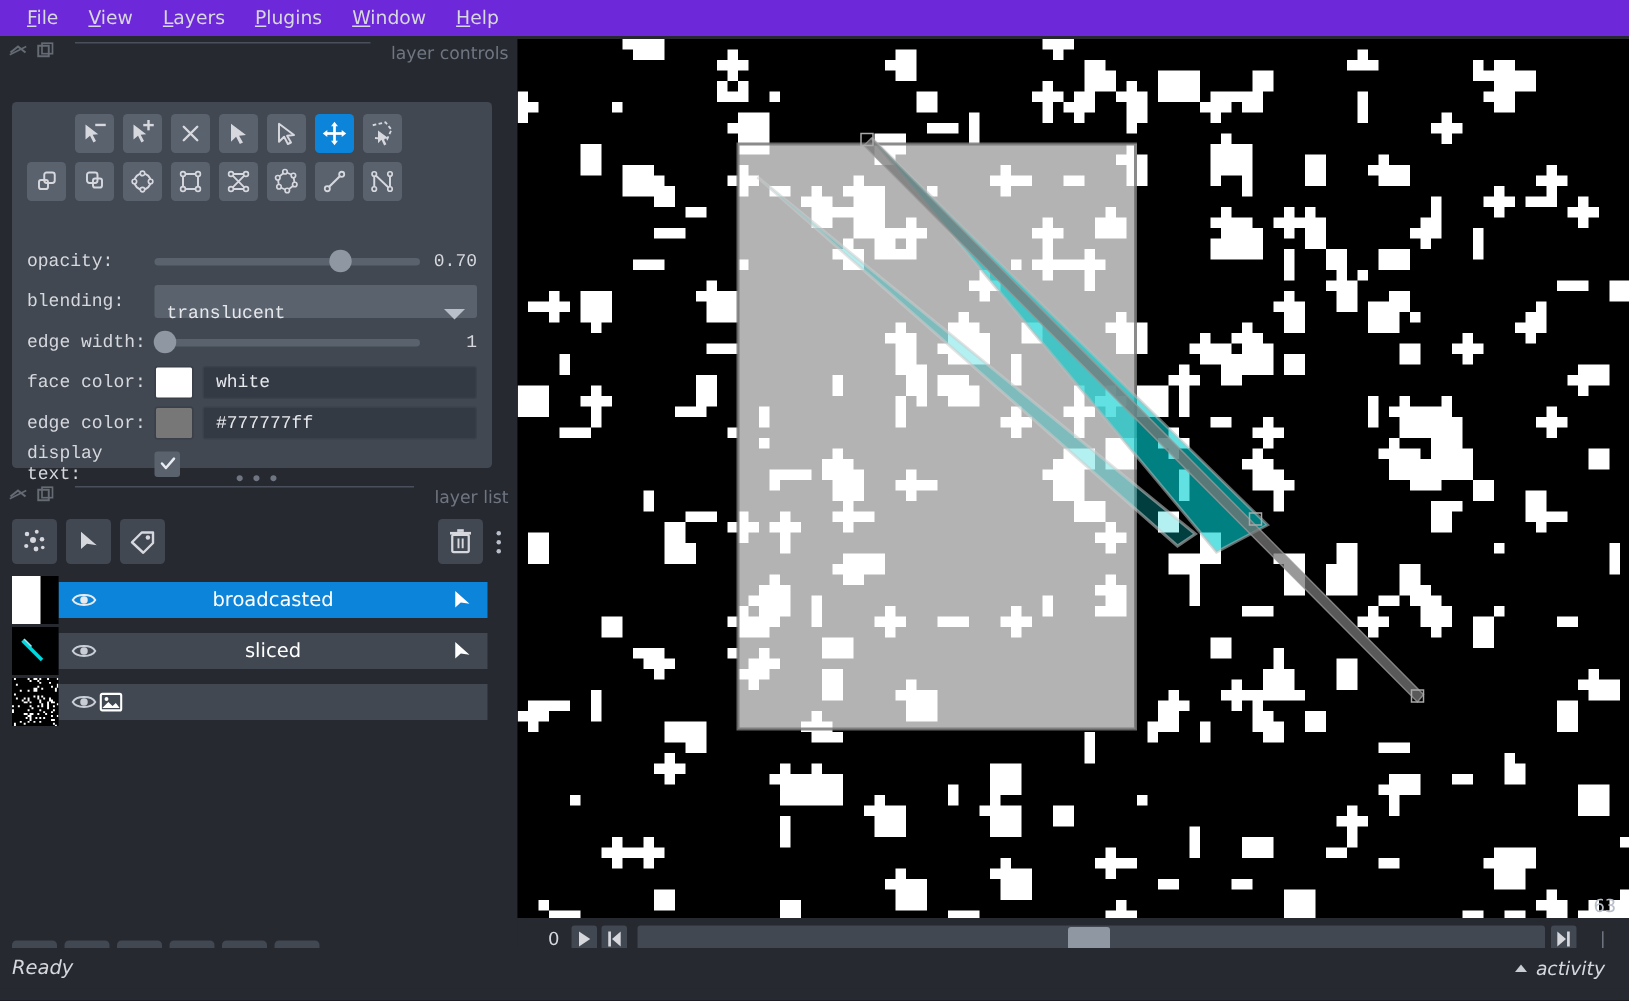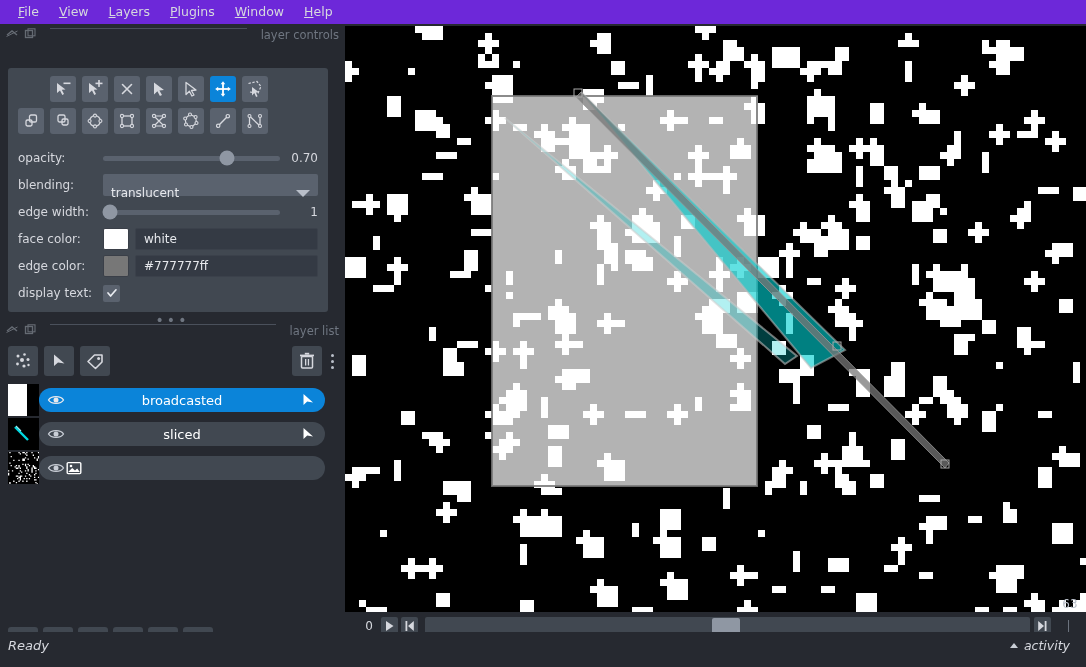--- a/index.html
+++ b/index.html
@@ -56,21 +56,22 @@
   .tool-row.r1 { padding-left: 32px; }
   .tool-btn {
     width: 26px; height: 26px; border-radius: 3px;
     background: #5a626e; display: flex; align-items: center; justify-content: center;
     cursor: pointer;
   }
   .tool-btn.active { background: #0b84d9; }
   .tool-btn svg { display: block; }
 
   .form {
-    margin-top: 12px;
+    margin-top: 28px;
+    font-family: Liberation Mono, monospace;
   }
   .form-row { display: flex; align-items: center; height: 24px; margin-bottom: 3px; }
   .form-label { width: 85px; font-size: 12px; color: #d6d8de; }
   .form-ctl { flex: 1 1 auto; display: flex; align-items: center; }
 
   .slider {
     position: relative; height: 18px; display: flex; align-items: center;
     cursor: pointer;
   }
   .slider .track {
@@ -139,21 +140,21 @@
   .layer-row {
     display: flex; align-items: center; height: 32px; margin-bottom: 2px;
     cursor: pointer;
   }
   .layer-thumb {
     width: 31px; height: 32px; flex: 0 0 31px; background: #000;
     display: block; position: relative; overflow: hidden;
   }
   .layer-body {
     flex: 1 1 auto; height: 24px; background: #414851;
-    display: flex; align-items: center; padding: 0 8px; border-radius: 16px;
+    display: flex; align-items: center; padding: 0 8px;
   }
   .layer-row.selected .layer-body { background: #0b84d9; }
   .eye { width: 18px; height: 18px; flex: 0 0 18px; }
   .layer-name {
     flex: 1 1 auto; text-align: center; font-size: 13px; color: #fff;
     overflow: hidden; white-space: nowrap; text-overflow: ellipsis;
   }
   .layer-type { width: 18px; height: 18px; flex: 0 0 18px; }
 
   

